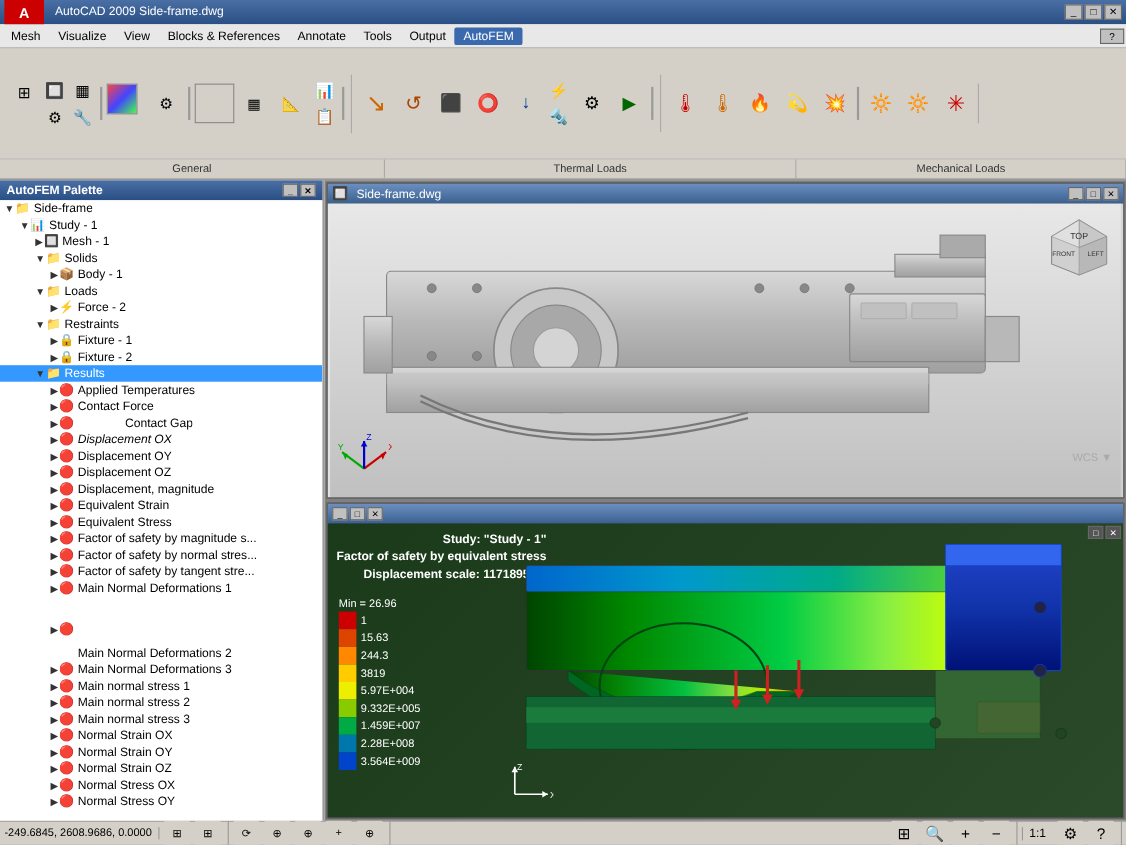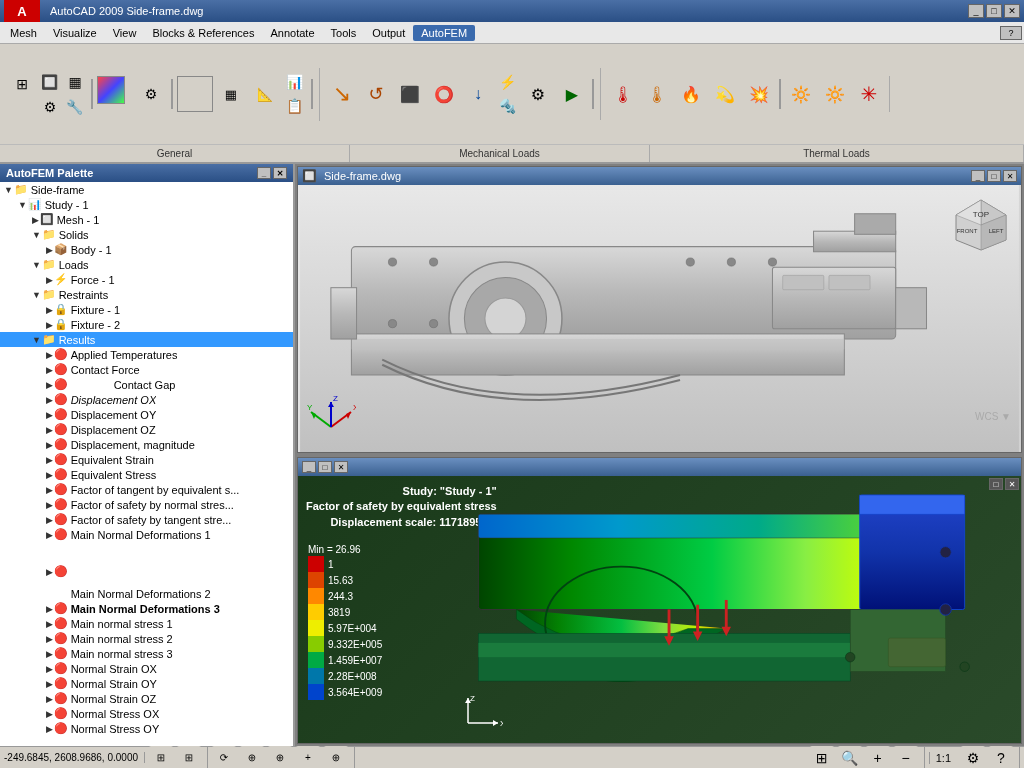--- a/index.html
+++ b/index.html
@@ -282,22 +282,22 @@
       <div class="toolbar-btn" style="font-size:16px;color:#cc9900;">💫</div>
       <div class="toolbar-btn" style="font-size:16px;">💥</div>
       <div class="toolbar-separator"></div>
       <div class="toolbar-btn" style="font-size:16px;color:#996600;">🔆</div>
       <div class="toolbar-btn" style="font-size:16px;color:#cc6600;">🔆</div>
       <div class="toolbar-btn" style="font-size:20px;color:#cc0000;">✳</div>
     </div>
   </div>
   <div class="section-label-bar">
     <div class="section-label" style="width:350px;">General</div>
+    <div class="section-label" style="flex:1;">Thermal Loads</div>
     <div class="section-label" style="width:300px;">Mechanical Loads</div>
-    <div class="section-label" style="flex:1;">Thermal Loads</div>
   </div>
 </div>
 
 <div id="main-area">
 
   <div id="left-panel">
 
     <div id="palette-header">
       <span>AutoFEM Palette</span>
       <div style="display:flex;gap:2px;">
@@ -333,21 +333,21 @@
           <span style="overflow:hidden;text-overflow:ellipsis;">Body - 1 <aisi 1020=""></aisi></span>
         </div>
         <div class="tree-item" style="padding-left: 32px;">
           <span class="expand-btn">▼</span>
           <span style="margin-right:3px;">📁</span>
           <span style="overflow:hidden;text-overflow:ellipsis;">Loads</span>
         </div>
         <div class="tree-item" style="padding-left: 46px;">
           <span class="expand-btn">▶</span>
           <span style="margin-right:3px;color:#cc0000;">⚡</span>
-          <span style="overflow:hidden;text-overflow:ellipsis;">Force - 1</span>
+          <span style="overflow:hidden;text-overflow:ellipsis;">Force - 2</span>
         </div>
         <div class="tree-item" style="padding-left: 32px;">
           <span class="expand-btn">▼</span>
           <span style="margin-right:3px;">📁</span>
           <span style="overflow:hidden;text-overflow:ellipsis;">Restraints</span>
         </div>
         <div class="tree-item" style="padding-left: 46px;">
           <span class="expand-btn">▶</span>
           <span style="margin-right:3px;">🔒</span>
           <span style="overflow:hidden;text-overflow:ellipsis;">Fixture - 1</span>
@@ -403,21 +403,21 @@
           <span style="overflow:hidden;text-overflow:ellipsis;">Equivalent Strain</span>
         </div>
         <div class="tree-item" style="padding-left: 46px;">
           <span class="expand-btn">▶</span>
           <span style="margin-right:3px;color:#cc0000;">🔴</span>
           <span style="overflow:hidden;text-overflow:ellipsis;">Equivalent Stress</span>
         </div>
         <div class="tree-item" style="padding-left: 46px;">
           <span class="expand-btn">▶</span>
           <span style="margin-right:3px;color:#cc0000;">🔴</span>
-          <span style="overflow:hidden;text-overflow:ellipsis;">Factor of tangent by equivalent s...</span>
+          <span style="overflow:hidden;text-overflow:ellipsis;">Factor of safety by magnitude s...</span>
         </div>
         <div class="tree-item" style="padding-left: 46px;">
           <span class="expand-btn">▶</span>
           <span style="margin-right:3px;color:#cc0000;">🔴</span>
           <span style="overflow:hidden;text-overflow:ellipsis;">Factor of safety by normal stres...</span>
         </div>
         <div class="tree-item" style="padding-left: 46px;">
           <span class="expand-btn">▶</span>
           <span style="margin-right:3px;color:#cc0000;">🔴</span>
           <span style="overflow:hidden;text-overflow:ellipsis;">Factor of safety by tangent stre...</span>
@@ -428,21 +428,21 @@
           <span style="overflow:hidden;text-overflow:ellipsis;">Main Normal Deformations 1</span>
         </div>
         <div class="tree-item" style="padding-left: 46px;">
           <span class="expand-btn">▶</span>
           <span style="margin-right:3px;color:#cc0000;">🔴</span>
           <span style="overflow:hidden;text-overflow:ellipsis;margin-top:45px;">Main Normal Deformations 2</span>
         </div>
         <div class="tree-item" style="padding-left: 46px;">
           <span class="expand-btn">▶</span>
           <span style="margin-right:3px;color:#cc0000;">🔴</span>
-          <span style="overflow:hidden;text-overflow:ellipsis;font-weight:bold;">Main Normal Deformations 3</span>
+          <span style="overflow:hidden;text-overflow:ellipsis;">Main Normal Deformations 3</span>
         </div>
         <div class="tree-item" style="padding-left: 46px;">
           <span class="expand-btn">▶</span>
           <span style="margin-right:3px;color:#cc0000;">🔴</span>
           <span style="overflow:hidden;text-overflow:ellipsis;">Main normal stress 1</span>
         </div>
         <div class="tree-item" style="padding-left: 46px;">
           <span class="expand-btn">▶</span>
           <span style="margin-right:3px;color:#cc0000;">🔴</span>
           <span style="overflow:hidden;text-overflow:ellipsis;">Main normal stress 2</span>

